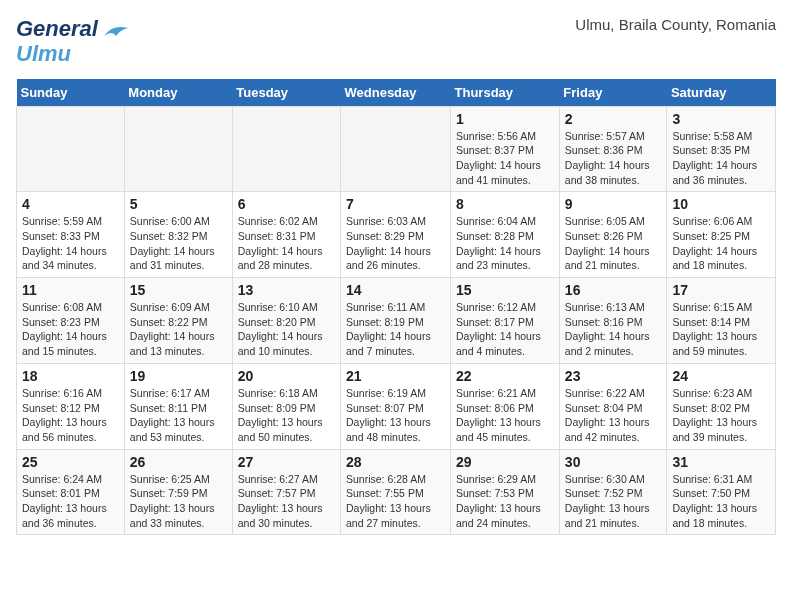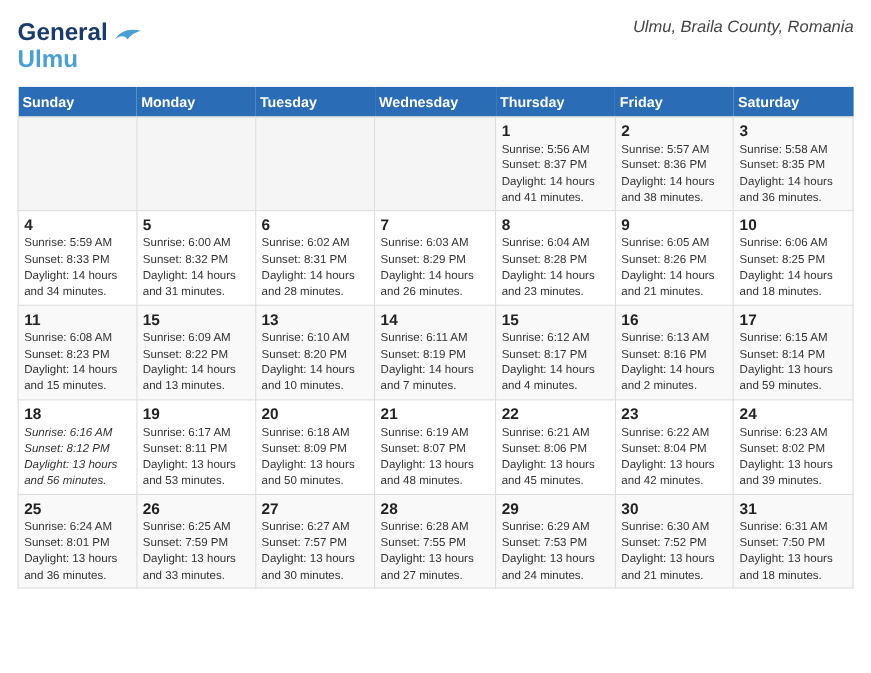--- a/index.html
+++ b/index.html
@@ -25,21 +25,20 @@
       text-align: right;
     }
     .main-title {
       font-size: 36px;
       font-weight: bold;
       color: #222;
     }
     .subtitle {
       font-size: 15px;
       color: #444;
-      font-style: italic;
     }
     table {
       width: 100%;
       border-collapse: collapse;
       font-size: 11px;
     }
     thead tr th {
       background: #2a6cb5;
       color: #fff;
       padding: 6px 4px;
@@ -73,21 +72,21 @@
     .empty-cell {
       background: #f5f5f5 !important;
     }
   </style>
 </head>
 <body>
 
 <div class="header-area">
   <div class="logo">
     <div style="display:flex; align-items:center;">
-      <div style="font-size:22px; font-weight:bold; color:#1a3a6b; line-height:1.15;">
+      <div style="font-size:22px; font-weight:bold; color:#1a3a6b; line-height:1.15;font-style:italic;">
         <span style="color:#1a3a6b;">General</span><br><span style="color:#4a9fd4;">Ulmu</span>
       </div>
       <div style="margin-left:4px; margin-top:-14px;">
         <svg width="28" height="20" viewBox="0 0 28 20">
           <path d="M2 14 Q10 2 26 6 Q18 8 14 14 Q10 8 2 14Z" fill="#4a9fd4"></path>
         </svg>
       </div>
     </div>
   </div>
   <div class="title-area">
@@ -216,21 +215,21 @@
         <td>
           <span class="day-number">17</span>
           <div class="day-info" style="white-space: pre-line;">Sunrise: 6:15 AM
 Sunset: 8:14 PM
 Daylight: 13 hours and 59 minutes.</div>
         </td>
       </tr>
       <tr>
         <td>
           <span class="day-number">18</span>
-          <div class="day-info" style="white-space: pre-line; font-style: italic;">Sunrise: 6:16 AM
+          <div class="day-info" style="white-space: pre-line;">Sunrise: 6:16 AM
 Sunset: 8:12 PM
 Daylight: 13 hours and 56 minutes.</div>
         </td>
         <td>
           <span class="day-number">19</span>
           <div class="day-info" style="white-space: pre-line;">Sunrise: 6:17 AM
 Sunset: 8:11 PM
 Daylight: 13 hours and 53 minutes.</div>
         </td>
         <td>

